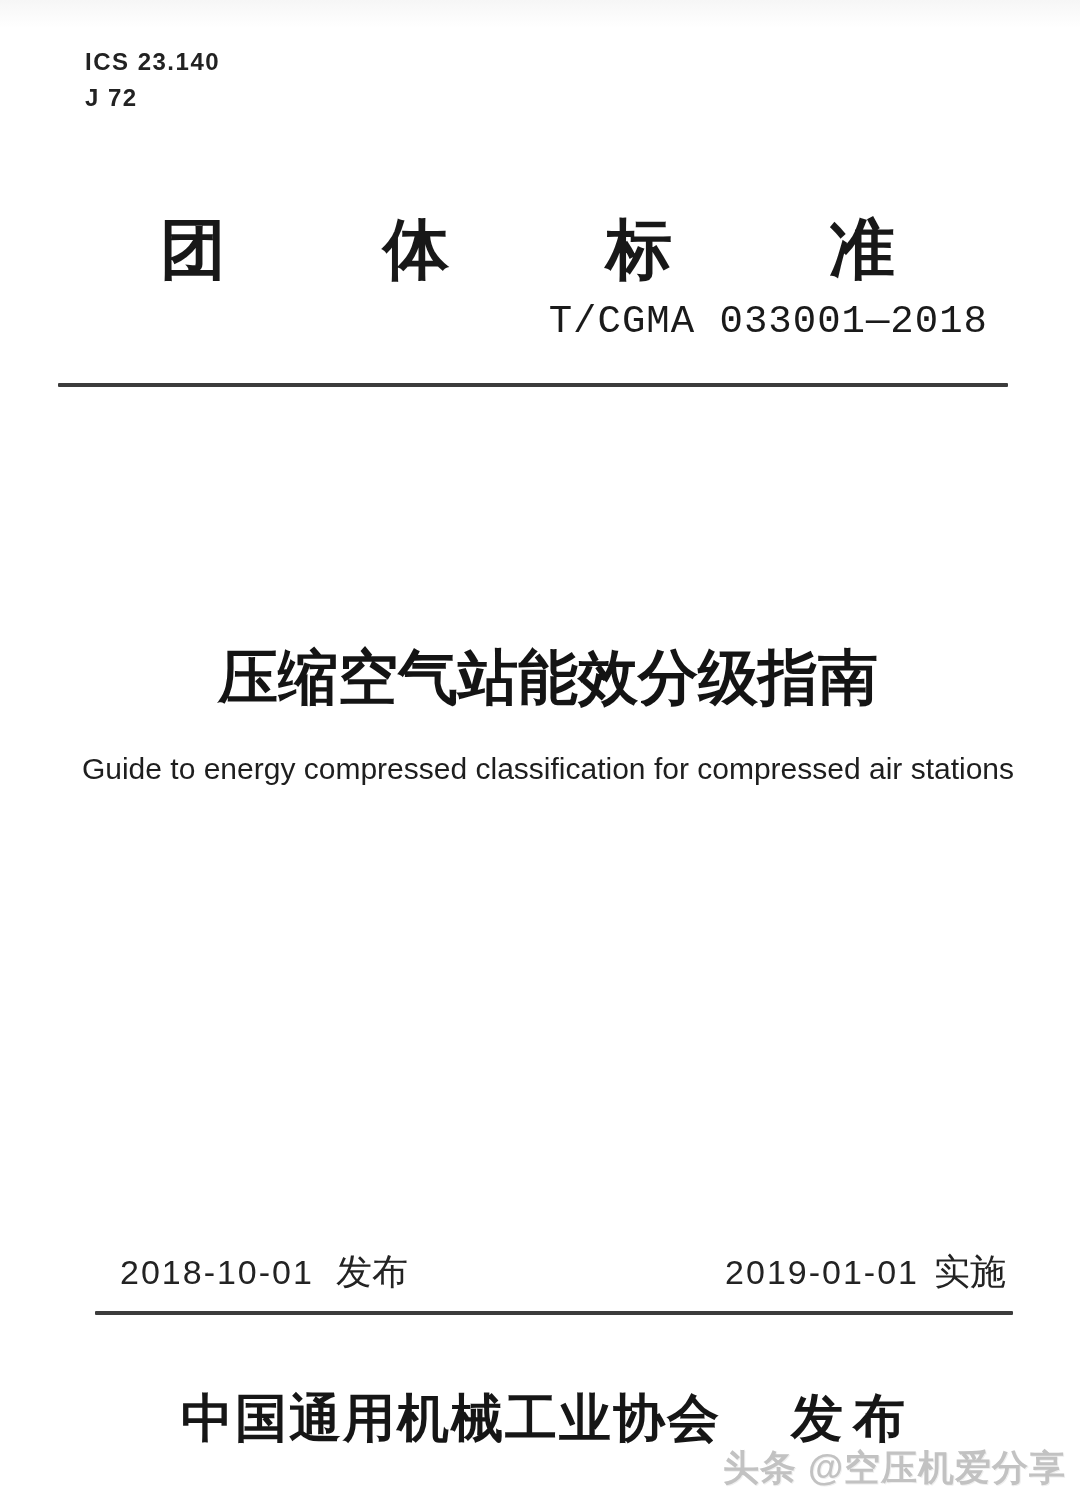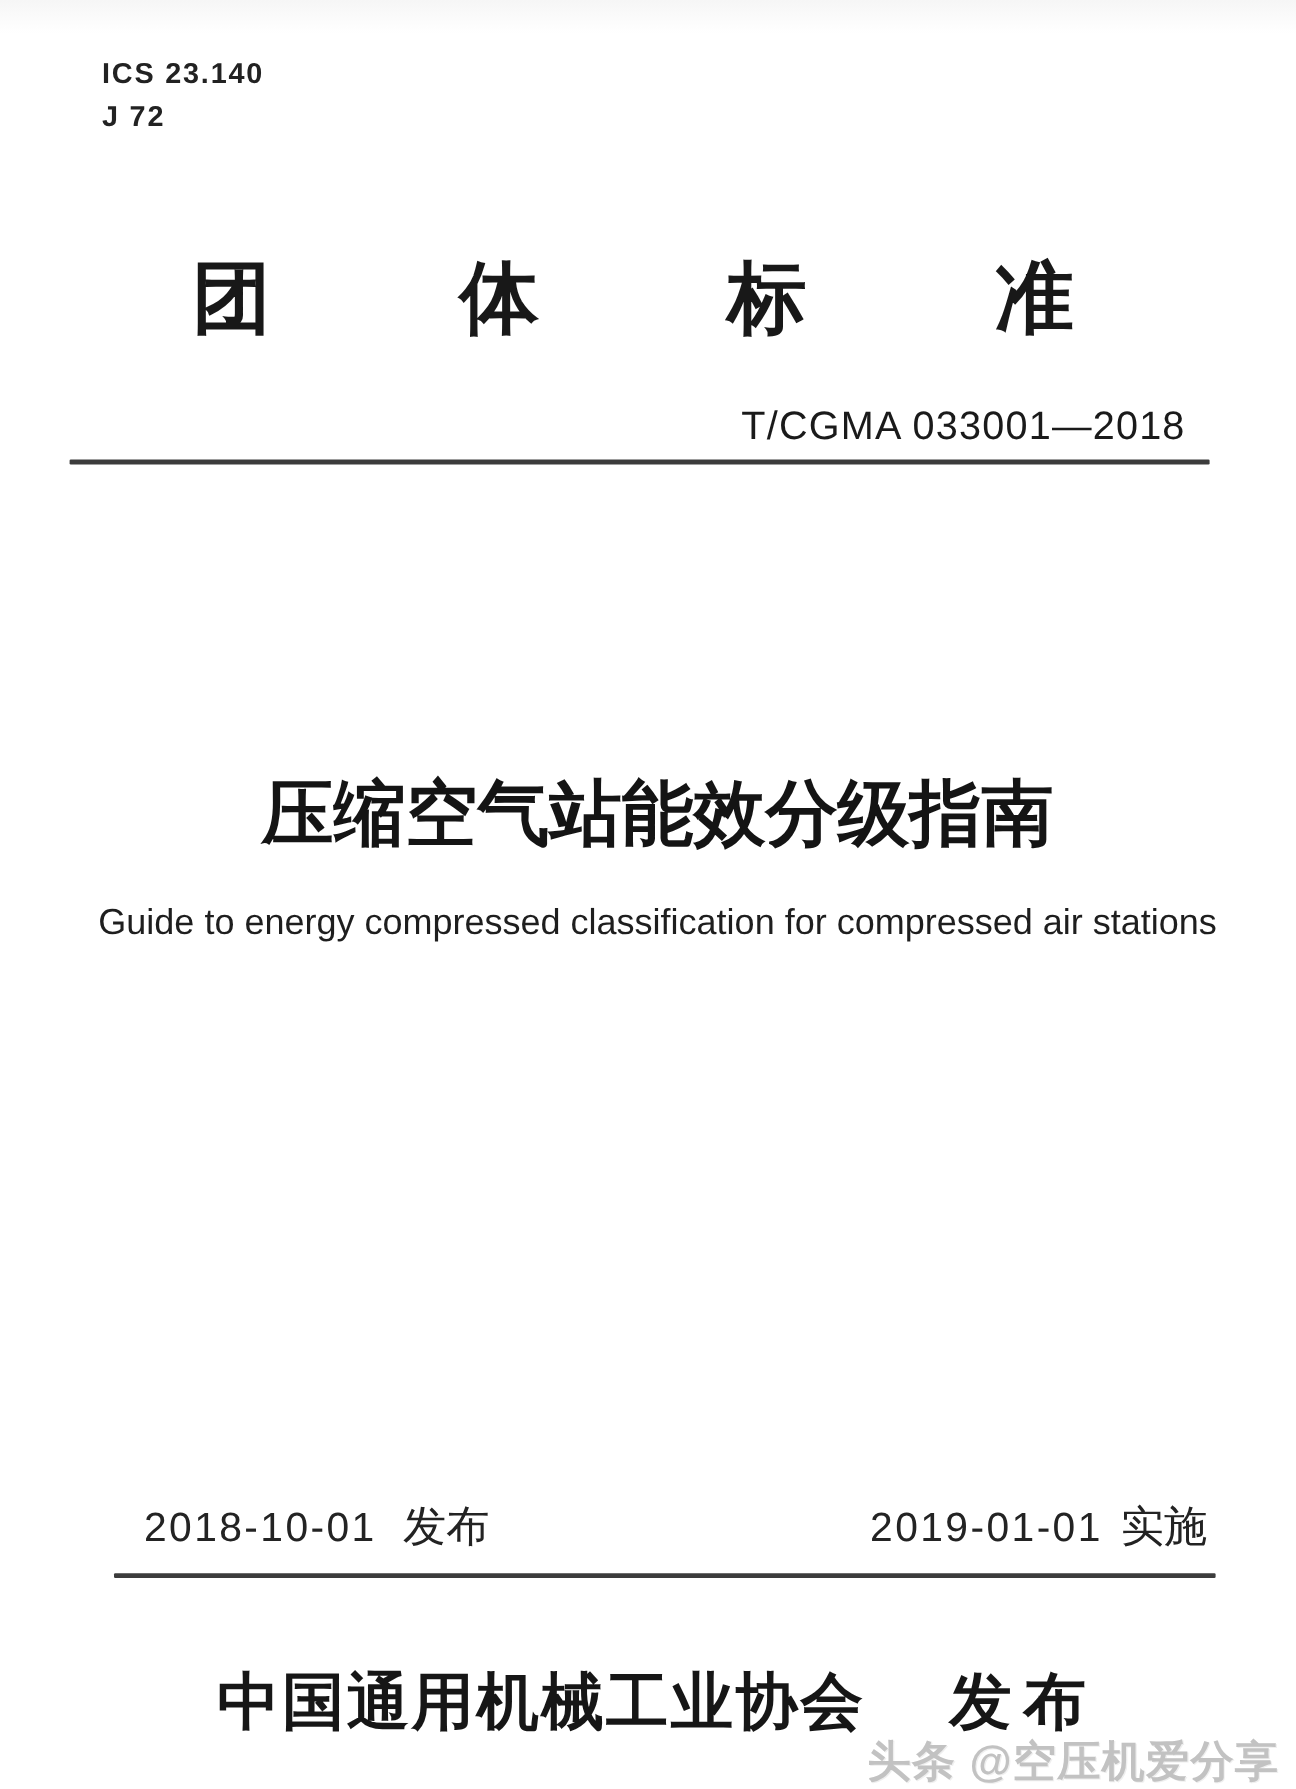--- a/index.html
+++ b/index.html
@@ -44,23 +44,23 @@
     font-size: 66px;
     line-height: 80px;
     font-weight: 600;
     color: #181818;
   }
 
   
   .standard-number {
     position: absolute;
     right: 108px;
-    top: 336px;
-    font-family: Liberation Sans, sans-serif;
-    font-size: 33px;
+    top: 300px;
+    font-family: Liberation Mono, monospace;
+    font-size: 39px;
     letter-spacing: 1px;
     color: #1a1a1a;
   }
 
   .rule {
     position: absolute;
     height: 4px;
     background: #3c3c3c;
     border-radius: 1px;
   }

